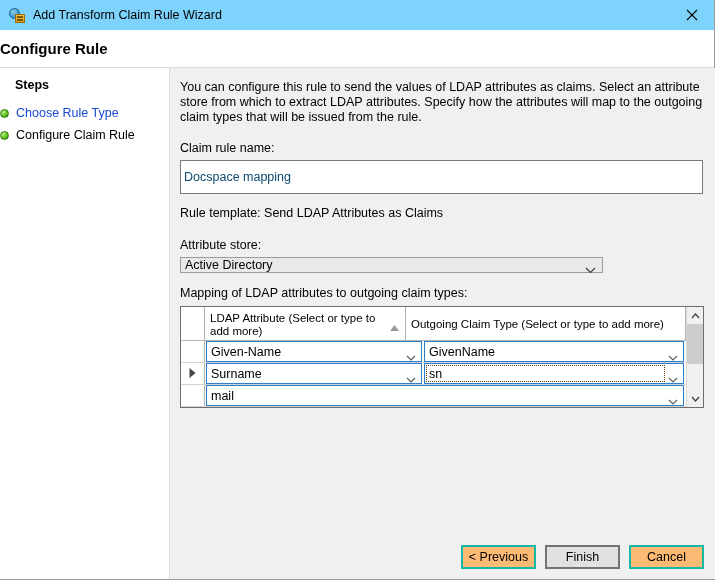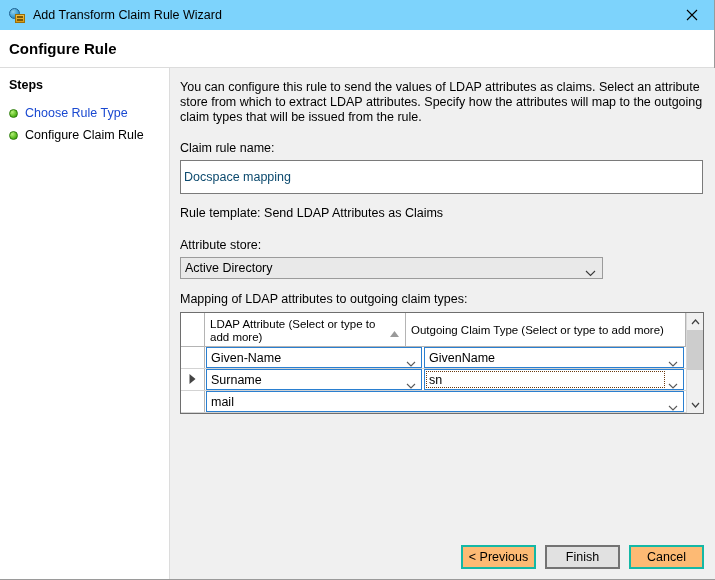--- a/index.html
+++ b/index.html
@@ -73,21 +73,20 @@
   }
   .titlebar-close svg { display: block; }
 
   
   .header-band {
     height: 38px;
     background: #ffffff;
     border-bottom: 1px solid #dcdcdc;
     display: flex;
     align-items: center;
-    padding-left: 9px;
   }
   .header-title {
     font-size: 15px;
     font-weight: bold;
     color: #000000;
   }
 
   
   .body-split {
     display: flex;
@@ -96,27 +95,26 @@
   .steps-pane {
     width: 170px;
     background: #ffffff;
     border-right: 1px solid #dcdcdc;
     padding-top: 10px;
     flex: none;
   }
   .steps-heading {
     font-weight: bold;
     font-size: 12.5px;
-    padding-left: 9px;
+    padding-left: 15px;
     margin-bottom: 10px;
   }
   .step-item {
     display: flex;
     align-items: center;
-    padding-left: 9px;
     height: 22px;
     cursor: default;
   }
   .step-bullet {
     width: 9px; height: 9px;
     border-radius: 50%;
     background: radial-gradient(circle at 32% 30%, #b6f07a 0%, #62c127 55%, #2f8b06 100%);
     border: 1px solid #2b7d07;
     flex: none;
     margin-right: 7px;
@@ -152,21 +150,21 @@
     padding: 16px 3px;
     line-height: 20px;
     outline: none;
   }
   .rule-template {
     font-size: 12.5px;
     margin: 12px 0 18px 0;
   }
   .combo {
     width: 423px;
-    height: 22px;
+    height: 16px;
     background: #e9e9e9;
     border: 1px solid #9b9b9b;
     display: flex;
     align-items: center;
     position: relative;
     font-size: 12.5px;
     padding-left: 4px;
     cursor: default;
   }
   .combo .chev {

